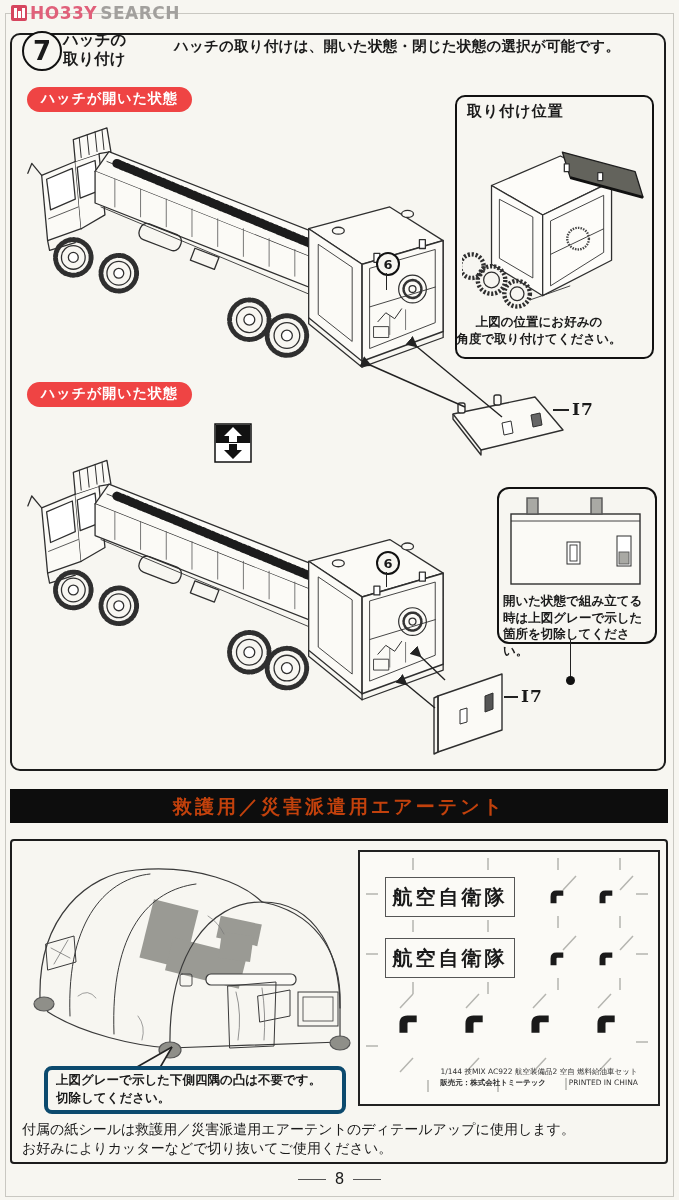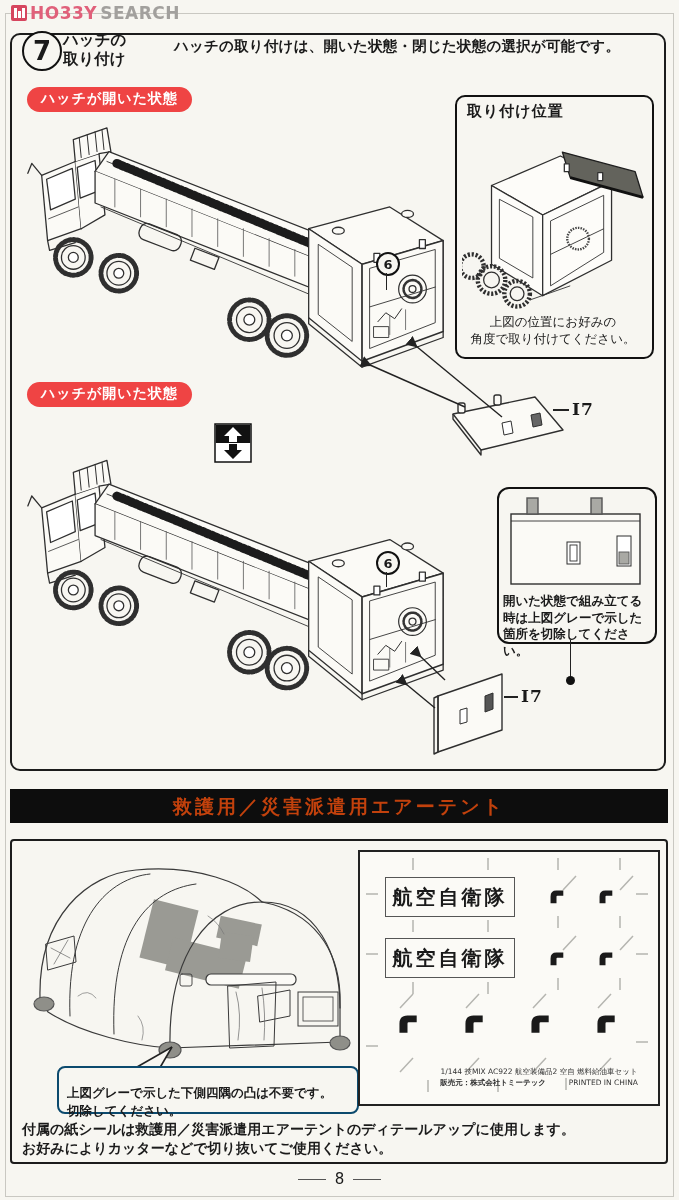--- a/index.html
+++ b/index.html
@@ -21,46 +21,46 @@
   .circle7{position:absolute;left:22px;top:31px;width:36px;height:36px;border:2.5px solid #111;
     border-radius:50%;background:#f7f6f1;font-size:26px;font-weight:bold;
     display:flex;align-items:center;justify-content:center;}
   .steptitle{position:absolute;left:63px;top:31px;font-size:15.5px;font-weight:bold;line-height:1.25;}
   .intro{position:absolute;left:174px;top:37px;font-size:14.5px;font-weight:bold;letter-spacing:.2px;}
   .pill{position:absolute;background:#ef4444;color:#fff;font-size:14px;font-weight:bold;
     letter-spacing:1px;padding:3px 14px 4px;border-radius:14px;}
   .posbox{position:absolute;left:455px;top:95px;width:195px;height:260px;
     border:2px solid #111;border-radius:10px;}
   .posbox-title{position:absolute;left:467px;top:102px;font-size:15px;font-weight:bold;letter-spacing:1px;}
-  .poscaption{position:absolute;left:458px;top:314px;width:190px;text-align:center;
-    font-size:12.5px;font-weight:normal;line-height:1.35;}
+  .poscaption{position:absolute;left:444px;top:314px;width:190px;text-align:center;
+    font-size:12.5px;font-weight:bold;line-height:1.35;}
   .cutbox{position:absolute;left:497px;top:487px;width:156px;height:153px;
     border:2px solid #111;border-radius:12px;}
   .cutnote{position:absolute;left:503px;top:593px;width:146px;font-size:12.5px;
     font-weight:bold;line-height:1.32;}
   .pnum{position:absolute;width:20px;height:20px;border:2px solid #111;border-radius:50%;
     background:#f7f6f1;font-size:13px;font-weight:bold;display:flex;align-items:center;justify-content:center;}
   .pline{position:absolute;border-left:1.5px solid #222;width:0;}
   .i7{position:absolute;font-family:"DejaVu Serif",serif;font-size:17px;font-weight:bold;letter-spacing:1px;}
   .i7dash{position:absolute;border-top:2px solid #222;}
   .secbar{position:absolute;left:10px;top:789px;width:658px;height:34px;background:#0d0d0d;
     color:#c2410c;font-size:19px;font-weight:bold;letter-spacing:3px;text-align:center;line-height:34px;}
   .boxB{position:absolute;left:10px;top:839px;width:654px;height:321px;
     border:2px solid #1c1c1c;border-radius:4px;}
   .stickerbox{position:absolute;left:358px;top:850px;width:298px;height:252px;
     border:2px solid #222;background:#fbfaf6;}
   .jasdf{position:absolute;width:128px;height:38px;border:1.5px solid #555;background:#fbfaf6;
     display:flex;align-items:center;justify-content:center;
     font-size:20px;font-weight:bold;letter-spacing:3px;}
   .stfoot{position:absolute;left:428px;top:1066px;width:222px;text-align:center;
     font-size:7.5px;color:#333;line-height:1.5;}
-  .bubble{position:absolute;left:44px;top:1066px;width:302px;height:48px;border:2px solid #0c4a6e;
+  .bubble{position:absolute;left:44px;top:1066px;width:302px;height:48px;border:4px solid #0c4a6e;
     border-radius:8px;background:#f7f6f1;font-size:12.5px;font-weight:bold;
-    line-height:1.45;padding:16px 8px;box-sizing:border-box;margin-left:13px;}
-  .detailnote{position:absolute;left:22px;top:1120px;font-size:14px;font-weight:bold;line-height:1.35;}
+    line-height:1.45;padding:1px 8px;box-sizing:border-box;}
+  .detailnote{position:absolute;left:22px;top:1120px;font-size:14px;font-weight:normal;line-height:1.35;}
   .pageno{position:absolute;left:0;top:1170px;width:679px;display:flex;align-items:center;
     justify-content:center;gap:9px;font-size:15px;}
   .pageno .dash{width:28px;border-top:1.5px solid #555;}
   .cmark{position:absolute;}
 </style>
 </head>
 <body>
 
 <div class="page">
 

